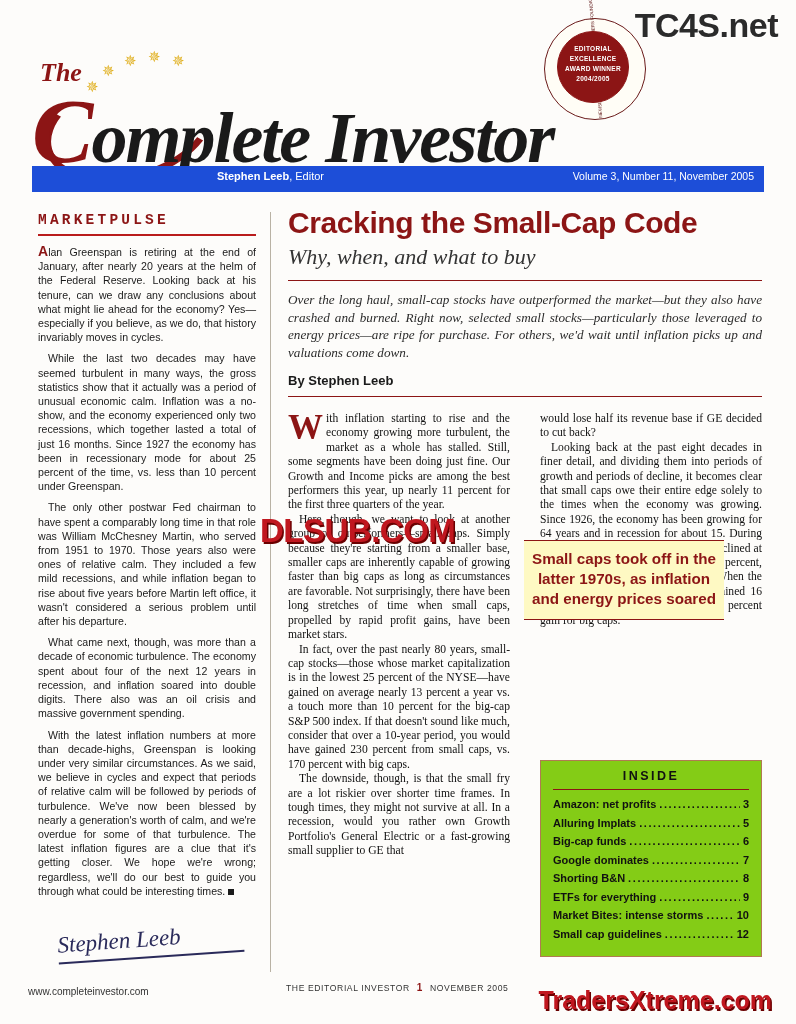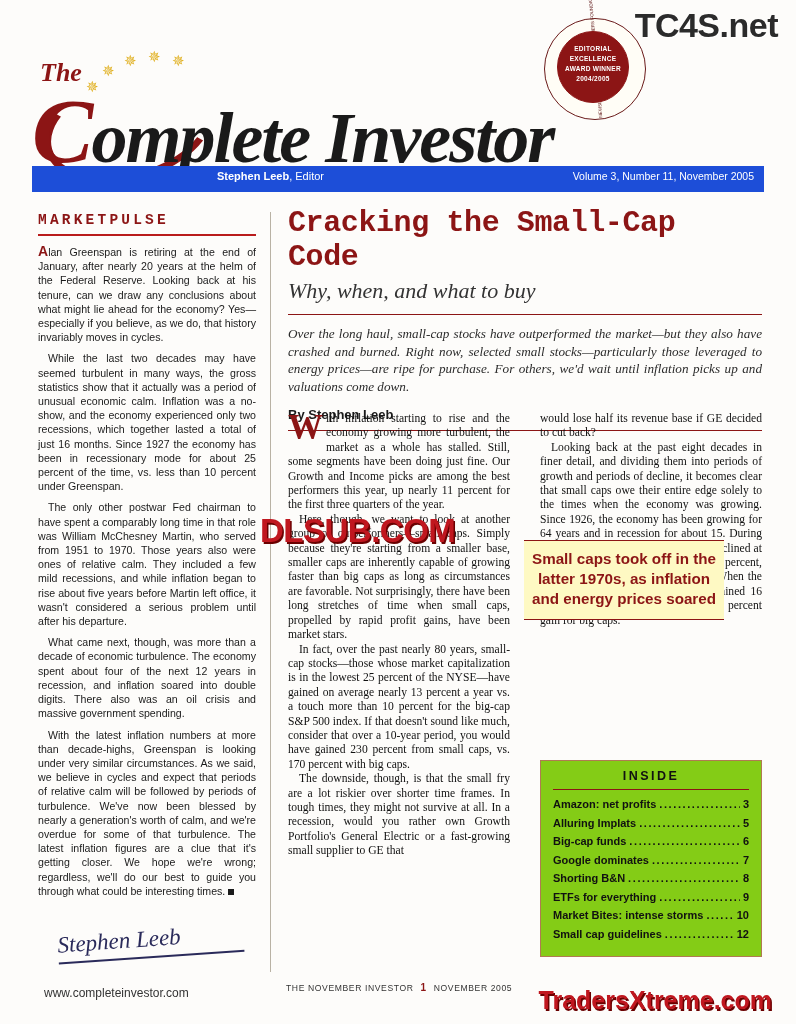--- a/index.html
+++ b/index.html
@@ -231,21 +231,21 @@
     background: #b9b2a4;
   }
   
   .main {
     position: absolute;
     left: 288px;
     top: 206px;
     width: 474px;
   }
   .headline {
-    font-family: Liberation Mono, monospace;
+    font-family: Liberation Sans, sans-serif;
     font-weight: bold;
     font-size: 30px;
     color: #8c1515;
     line-height: 34px;
     letter-spacing: -0.4px;
   }
   .subhead {
     font-family: "Liberation Serif", serif;
     font-style: italic;
     font-size: 22px;
@@ -377,24 +377,24 @@
   
   .footer {
     position: absolute;
     left: 0;
     top: 980px;
     width: 796px;
     height: 40px;
   }
   .footer-url {
     position: absolute;
-    left: 44px;
+    left: 28px;
     top: 6px;
     font-family: "Liberation Sans", sans-serif;
-    font-size: 12px;
+    font-size: 10px;
     color: #333;
   }
   .footer-center {
     position: absolute;
     left: 286px;
     top: 2px;
     font-family: "Liberation Sans", sans-serif;
     font-size: 8.6px;
     letter-spacing: 0.6px;
     color: #333;
@@ -556,17 +556,17 @@
       <span class="pg">12</span>
     </div>
   </div>
 
   <div class="watermark-mid">DLSUB.COM</div>
   <div class="watermark-bot">TradersXtreme.com</div>
 
   <div class="footer">
     <div class="footer-url">www.completeinvestor.com</div>
     <div class="footer-center">
-      <span>THE NOVEMBER INVESTOR</span><span class="pgnum">1</span><span>NOVEMBER 2005</span>
+      <span>THE EDITORIAL INVESTOR</span><span class="pgnum">1</span><span>NOVEMBER 2005</span>
     </div>
   </div>
 
 </div>
 
 </body></html>

